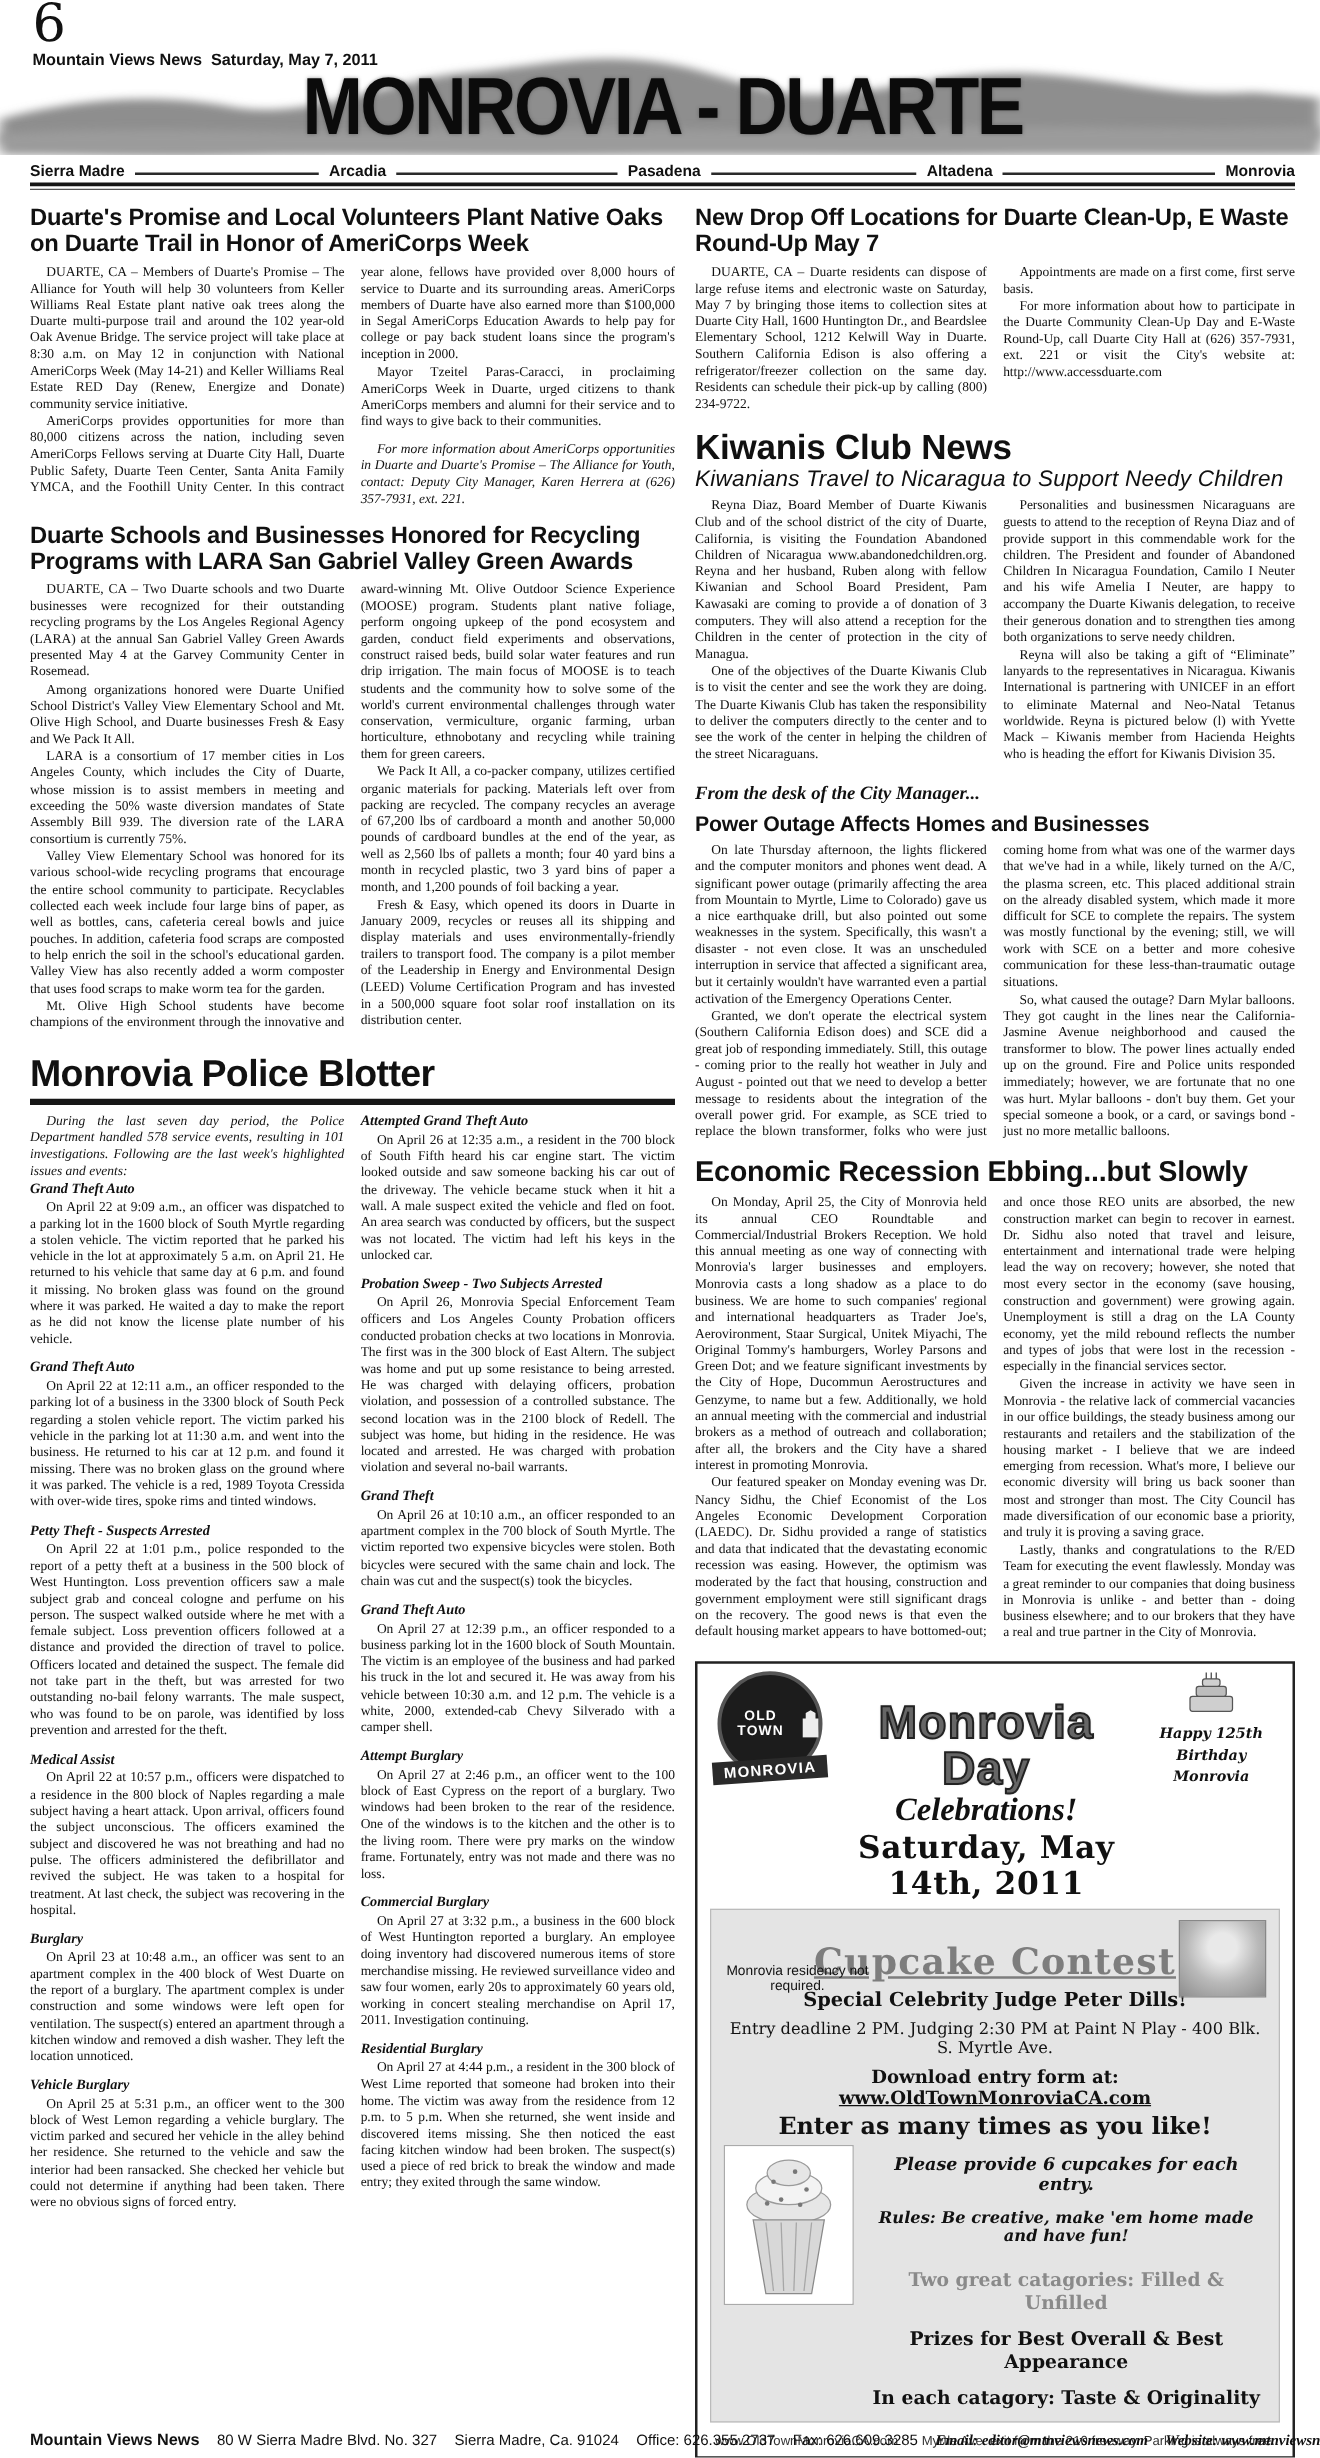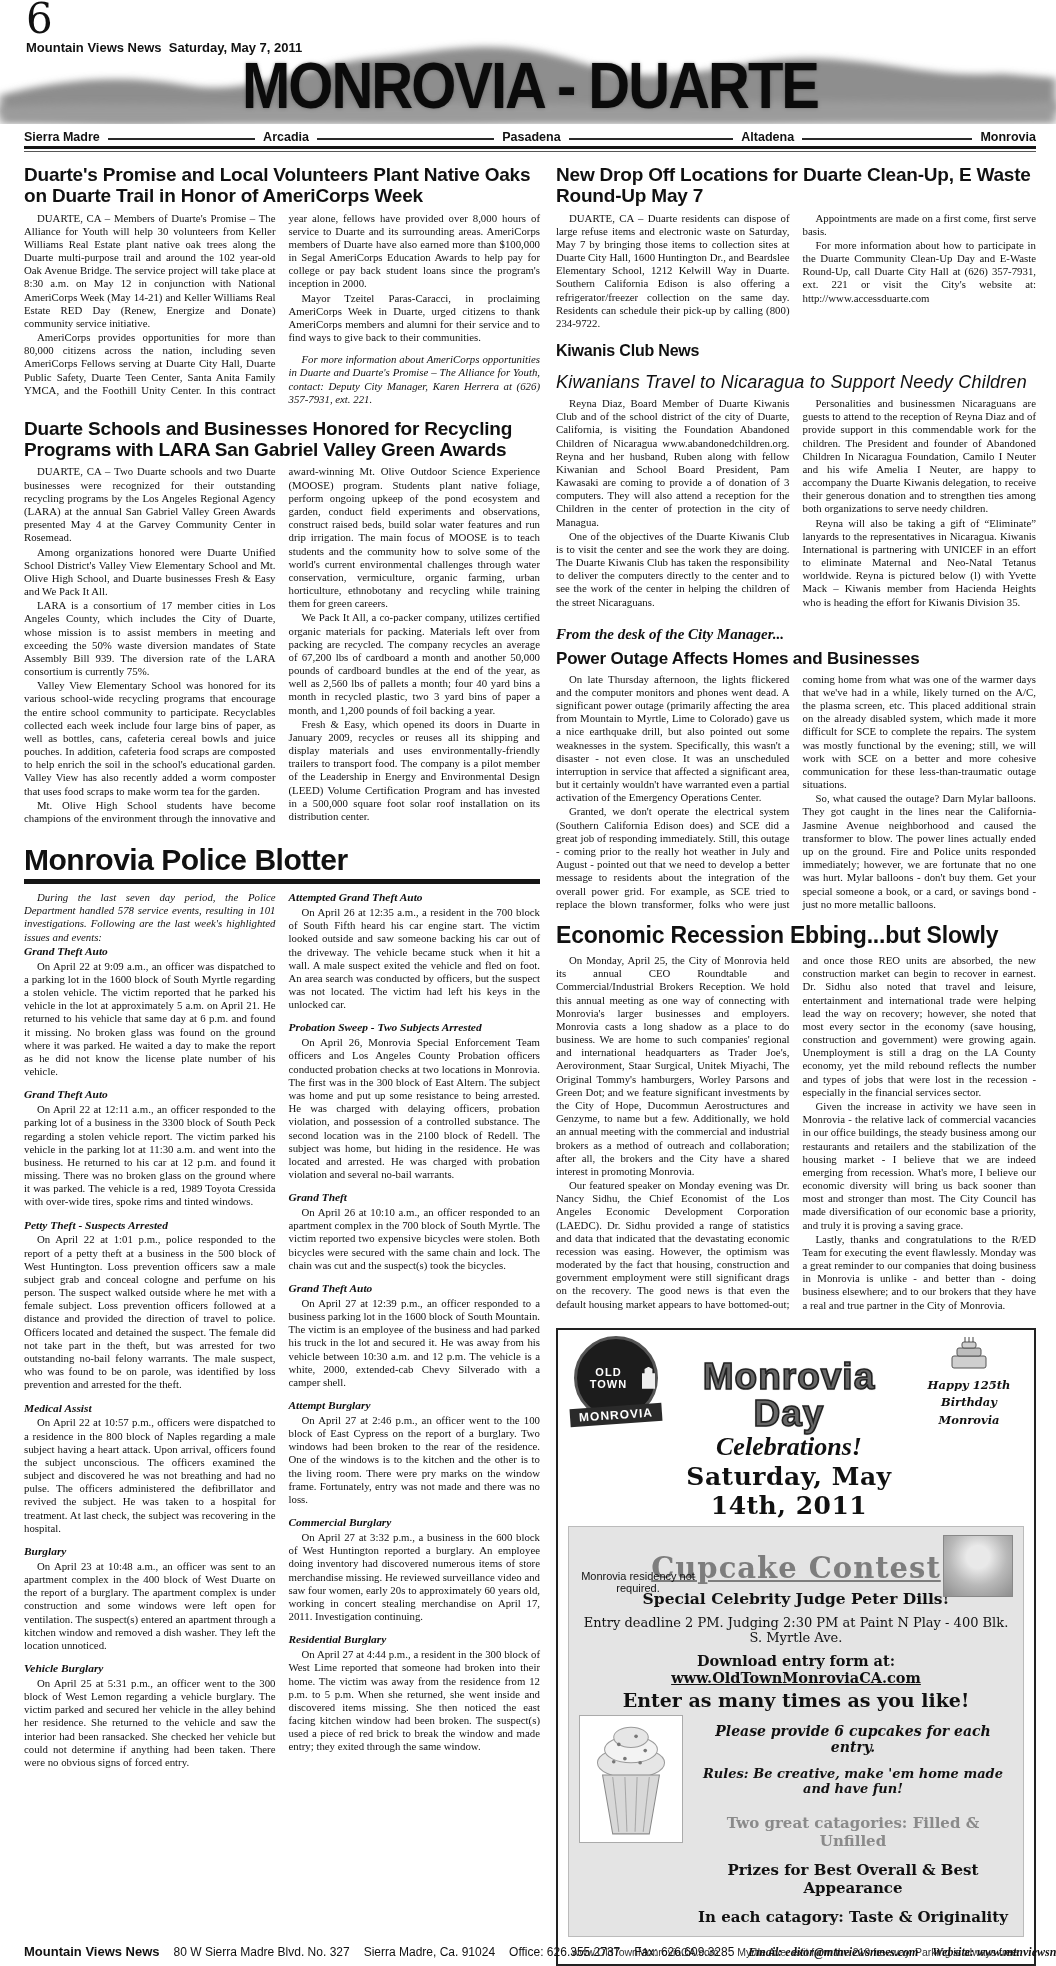--- a/index.html
+++ b/index.html
@@ -251,21 +251,21 @@
       <section class="sec">
         <h2 class="headline">New Drop Off Locations for Duarte Clean-Up, E Waste Round-Up May 7</h2>
         <div class="cols2">
             <p>DUARTE, CA  – Duarte residents can dispose of large refuse items and electronic waste on Saturday, May 7 by bringing those items to collection sites at Duarte City Hall, 1600 Huntington Dr., and Beardslee Elementary School, 1212 Kelwill Way in Duarte.  Southern California Edison is also offering a refrigerator/freezer collection on the same day.  Residents can schedule their pick-up by calling (800) 234-9722.</p>
             <p>Appointments are made on a first come, first serve basis.</p>
             <p>For more information about how to participate in the Duarte Community Clean-Up Day and E-Waste Round-Up, call Duarte City Hall at (626) 357-7931, ext. 221 or visit the City's website at: http://www.accessduarte.com</p>
           </div>
       </section>
 
       <section class="sec">
-        <h2 class="headline" style="font-size:16px;margin-bottom:12px;">Kiwanis Club News</h2>
+        <h2 class="headline" style="font-size:28px;margin-bottom:0;">Kiwanis Club News</h2>
         <h3 class="subhead">Kiwanians Travel to Nicaragua to Support Needy Children</h3>
         <div class="cols2">
             <p>Reyna Diaz, Board Member of Duarte Kiwanis Club and of the school district of the city of Duarte, California, is visiting the Foundation Abandoned Children of Nicaragua www.abandonedchildren.org. Reyna and her husband, Ruben along with fellow Kiwanian and School Board President, Pam Kawasaki are coming to provide a of donation of 3 computers.  They will also attend a reception for the Children in the center of protection in the city of Managua.</p>
             <p>One of the objectives of the Duarte Kiwanis Club is to visit the center and see the work they are doing. The Duarte Kiwanis Club has taken the responsibility to deliver the computers directly to the center and to see the work of the center in helping the children of the street Nicaraguans.</p>
             <p>Personalities and businessmen Nicaraguans are guests to attend to the reception of Reyna Diaz and of provide support in this commendable work for the children. The President and founder of Abandoned Children In Nicaragua Foundation, Camilo I Neuter and his wife Amelia I Neuter, are happy to accompany the Duarte Kiwanis delegation, to receive their generous donation and to strengthen ties among both organizations to serve needy children.</p>
             <p>Reyna will also be taking a gift of “Eliminate” lanyards to the representatives in Nicaragua.  Kiwanis International is partnering with UNICEF in an effort to eliminate Maternal and Neo-Natal Tetanus worldwide.   Reyna is pictured below (l) with Yvette Mack – Kiwanis member from Hacienda Heights who is heading the effort for Kiwanis Division 35.</p>
           </div>
       </section>
 
       <section class="sec">

